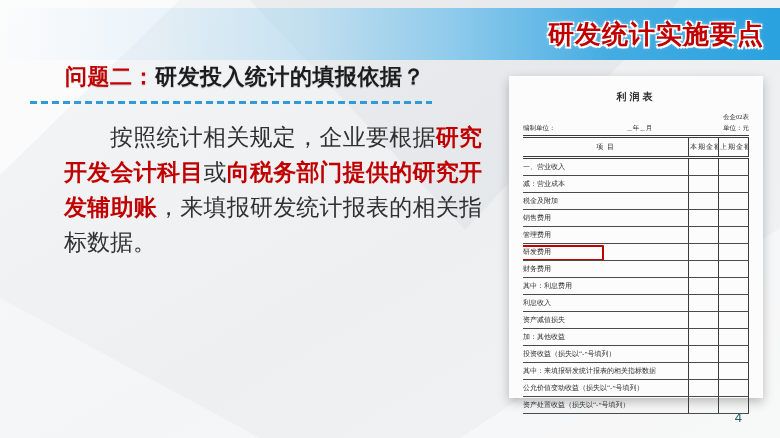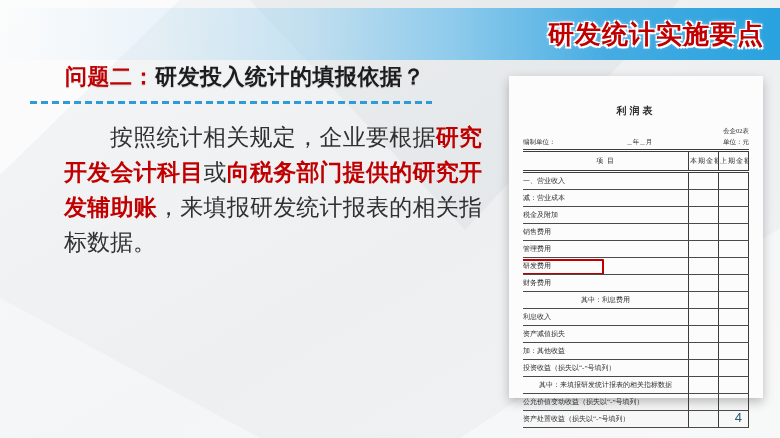--- a/index.html
+++ b/index.html
@@ -43,36 +43,36 @@
     font-family:"Liberation Serif", serif; font-size:23px; line-height:35px;
     color:#303030; text-indent:2em; text-align:justify;
   }
   .body-text .em { color:#c00000; font-weight:bold; font-family:"Liberation Sans", sans-serif; }
 
   .table-card {
     position:absolute; left:509px; top:76px; width:254px; height:322px; box-sizing:border-box;
     background:#fcfcfc; box-shadow:0 4px 10px rgba(0,0,0,0.25); padding:0 14px;
     font-family:"Liberation Serif", serif; color:#2e2e2e;
   }
-  .tbl-title { margin-top:28px; text-align:center; font-size:10px; font-weight:bold; letter-spacing:3px; }
+  .tbl-title { margin-top:14px; text-align:center; font-size:10px; font-weight:bold; letter-spacing:3px; }
   .tbl-code  { margin-top:9px; text-align:right; font-size:6.5px; }
   .tbl-meta  { margin-top:2px; display:flex; justify-content:space-between;
                align-items:flex-end; font-size:6.5px; }
   table.tbl { margin-top:2px; width:100%; border-collapse:collapse; table-layout:fixed;
               font-size:7px; border-top:3px double #3c3c3c; }
   table.tbl th { border-bottom:3px double #3c3c3c; font-weight:normal; height:16px;
                  font-size:7px; letter-spacing:1px; overflow:hidden; white-space:nowrap; }
   table.tbl td { border-bottom:1px solid #4a4a4a; height:16px; line-height:16px;
                  white-space:nowrap; overflow:hidden; padding:0; }
   .colAmt { width:30px; }
   .vline { border-left:1px solid #3c3c3c; }
   .vr    { border-right:1px solid #3c3c3c; }
   td.lbl { padding-left:4px; }
   td.ind1 { padding-left:10px; } td.ind2 { padding-left:17px; }
-  td.ind3 { padding-left:23px;text-align:center; } td.ind5 { padding-left:36px; }
+  td.ind3 { padding-left:23px; } td.ind5 { padding-left:36px; }
   td.hl  { position:relative; }
   .red-box { position:absolute; left:-3px; top:1px; width:80px; height:12px;
              border:2px solid #c00000; border-radius:1px; }
 
   .page-num { position:absolute; right:38px; bottom:13px; font-size:13px; color:#2b5b6e; }
 </style>
 </head>
 <body>
 
 <div class="slide">

